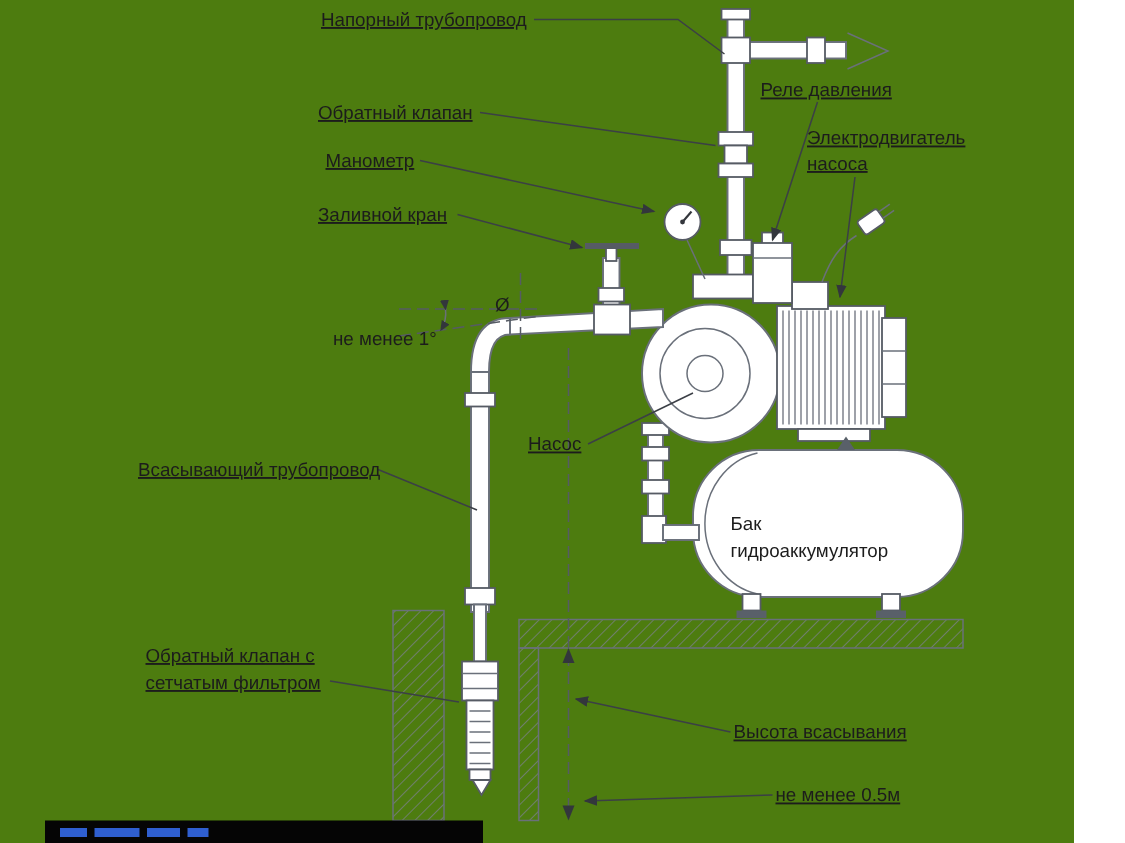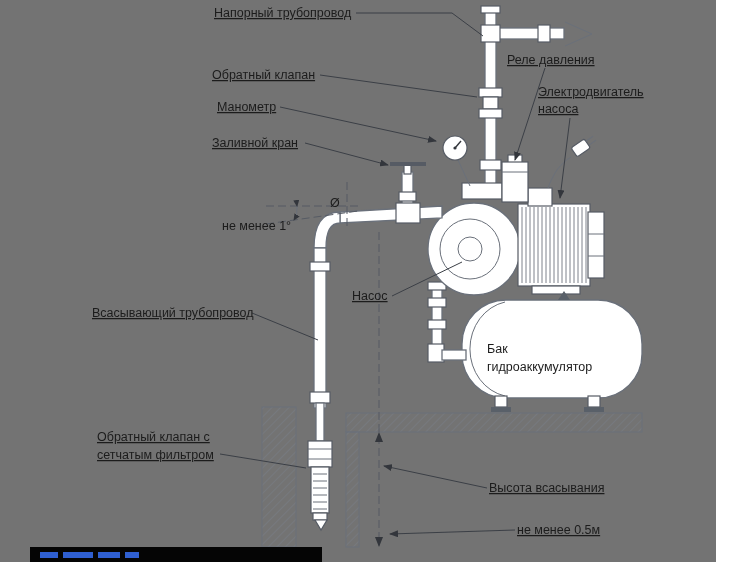--- a/index.html
+++ b/index.html
@@ -1,16 +1,16 @@
 <!DOCTYPE html>
 <html><head>
 <meta charset="utf-8">
 <style>
   html,body { margin:0; padding:0; background:#ffffff; }
-  #page { position:relative; width:716px; height:562px; background:#737373; overflow:hidden;
+  #page { position:relative; width:716px; height:562px; background:#4d7c0f; overflow:hidden;
           font-family:"Liberation Sans", sans-serif; }
   svg { position:absolute; inset:0; }
   .lbl   { font:12.5px "Liberation Sans", sans-serif; fill:#1c1c1c; }
   .lbl-u { text-decoration:underline; }
   .leader{ fill:none; stroke:#3b3f46; stroke-width:1; }
   .pipe  { fill:#ffffff; stroke:#6a707a; stroke-width:1.3; }
   .fit   { fill:#ffffff; stroke:#565b64; stroke-width:1.2; }
   .thin  { fill:none; stroke:#6a707a; stroke-width:1; }
   .dash  { fill:none; stroke:#565b64; stroke-width:1; stroke-dasharray:8 4; }
   .arrow { fill:#33363c; }

